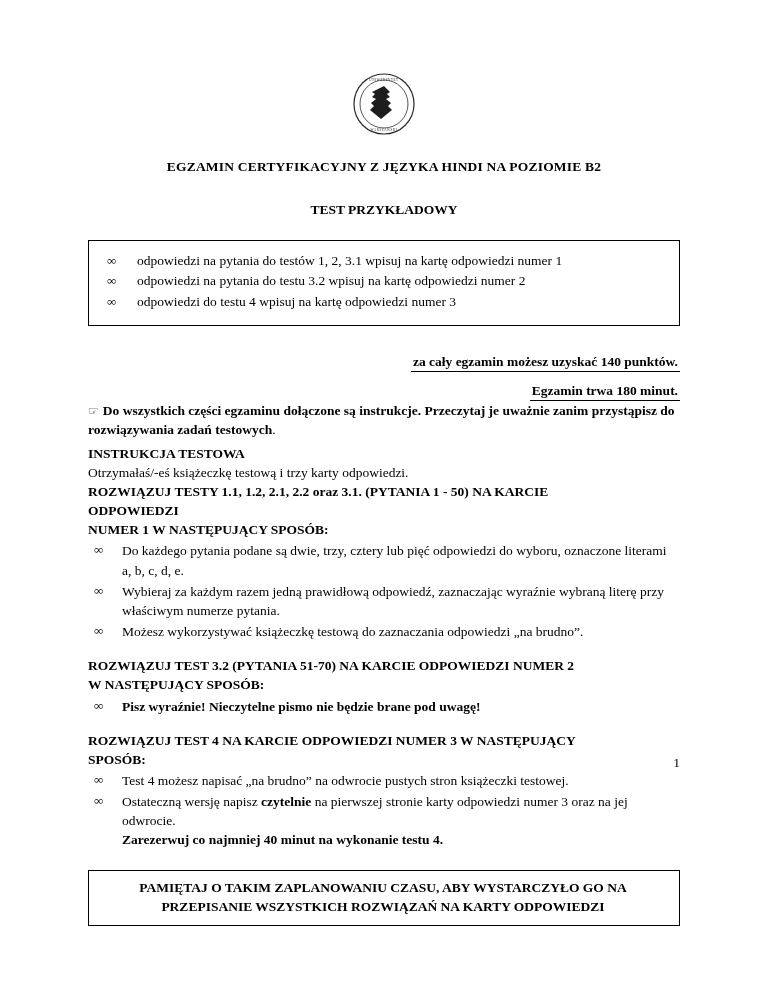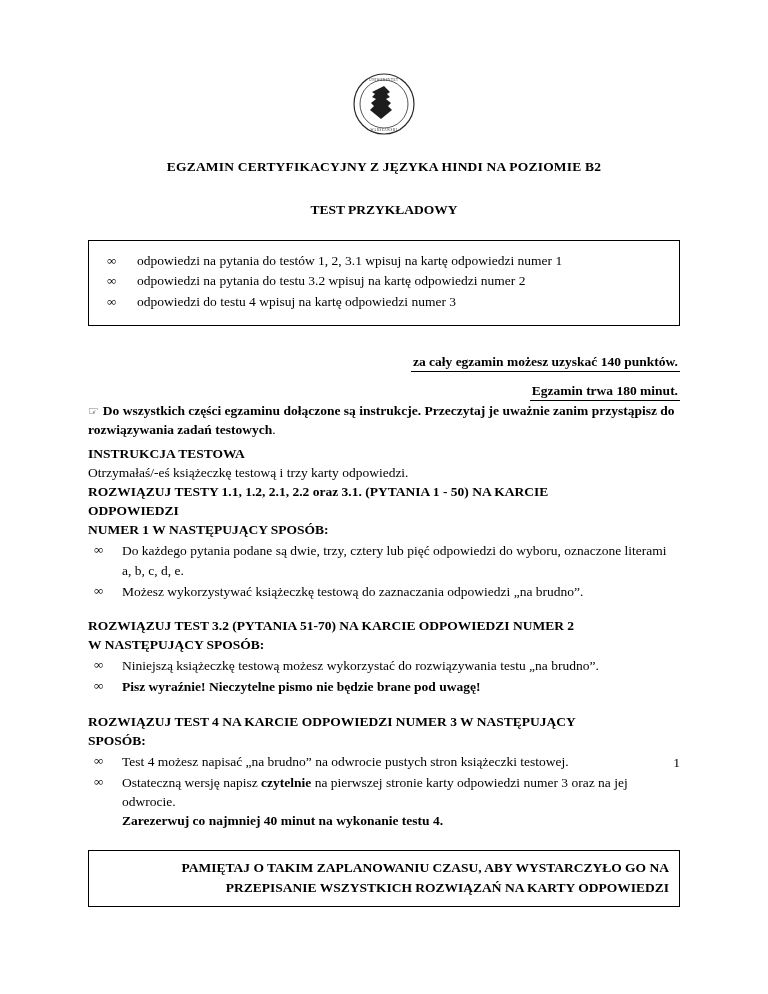--- a/index.html
+++ b/index.html
@@ -127,21 +127,21 @@
     position: absolute;
     left: 6px;
     top: 0;
     font-size: 13px;
   }
   .gap { height: 13px; }
   .final-box {
     border: 1px solid #000;
     margin-top: 20px;
     padding: 7px 10px 8px 8px;
-    text-align: right;
+    text-align: center;
   }
   .final-box div {
     font-size: 13.5px;
     font-weight: bold;
     line-height: 1.45;
   }
   .page-number {
     position: absolute;
     right: 88px;
     bottom: 48px;
@@ -193,32 +193,32 @@
     <p class="b">ROZWIĄZUJ TESTY 1.1, 1.2, 2.1, 2.2 oraz 3.1. (PYTANIA 1 - 50) NA KARCIE</p>
     <p class="b">ODPOWIEDZI</p>
     <p class="b">NUMER 1 W NASTĘPUJĄCY SPOSÓB:</p>
   </div>
 
   <ul class="bul">
     <li>
       <span>Do każdego pytania podane są dwie, trzy, cztery lub  pięć odpowiedzi do wyboru, oznaczone  literami</span><br>
       <span>a, b, c, d, e.</span>
     </li>
+    <li>Wybieraj za każdym razem jedną prawidłową odpowiedź, zaznaczając wyraźnie wybraną literę przy właściwym numerze pytania.</li>
     <li>Możesz wykorzystywać książeczkę testową do zaznaczania odpowiedzi  „na brudno”.</li>
   </ul>
 
   <div class="gap"></div>
 
   <div class="sec-head">
     <p>ROZWIĄZUJ TEST 3.2 (PYTANIA 51-70) NA KARCIE ODPOWIEDZI  NUMER 2</p>
     <p>W NASTĘPUJĄCY SPOSÓB:</p>
   </div>
 
   <ul class="bul">
-    <li>Niniejszą książeczkę testową możesz wykorzystać do rozwiązywania testu  „na brudno”.</li>
     <li class="b">Pisz wyraźnie! Nieczytelne pismo nie będzie brane pod uwagę!</li>
   </ul>
 
   <div class="gap"></div>
 
   <div class="sec-head">
     <p>ROZWIĄZUJ  TEST  4  NA  KARCIE  ODPOWIEDZI    NUMER  3  W  NASTĘPUJĄCY</p>
     <p>SPOSÓB:</p>
   </div>
 

